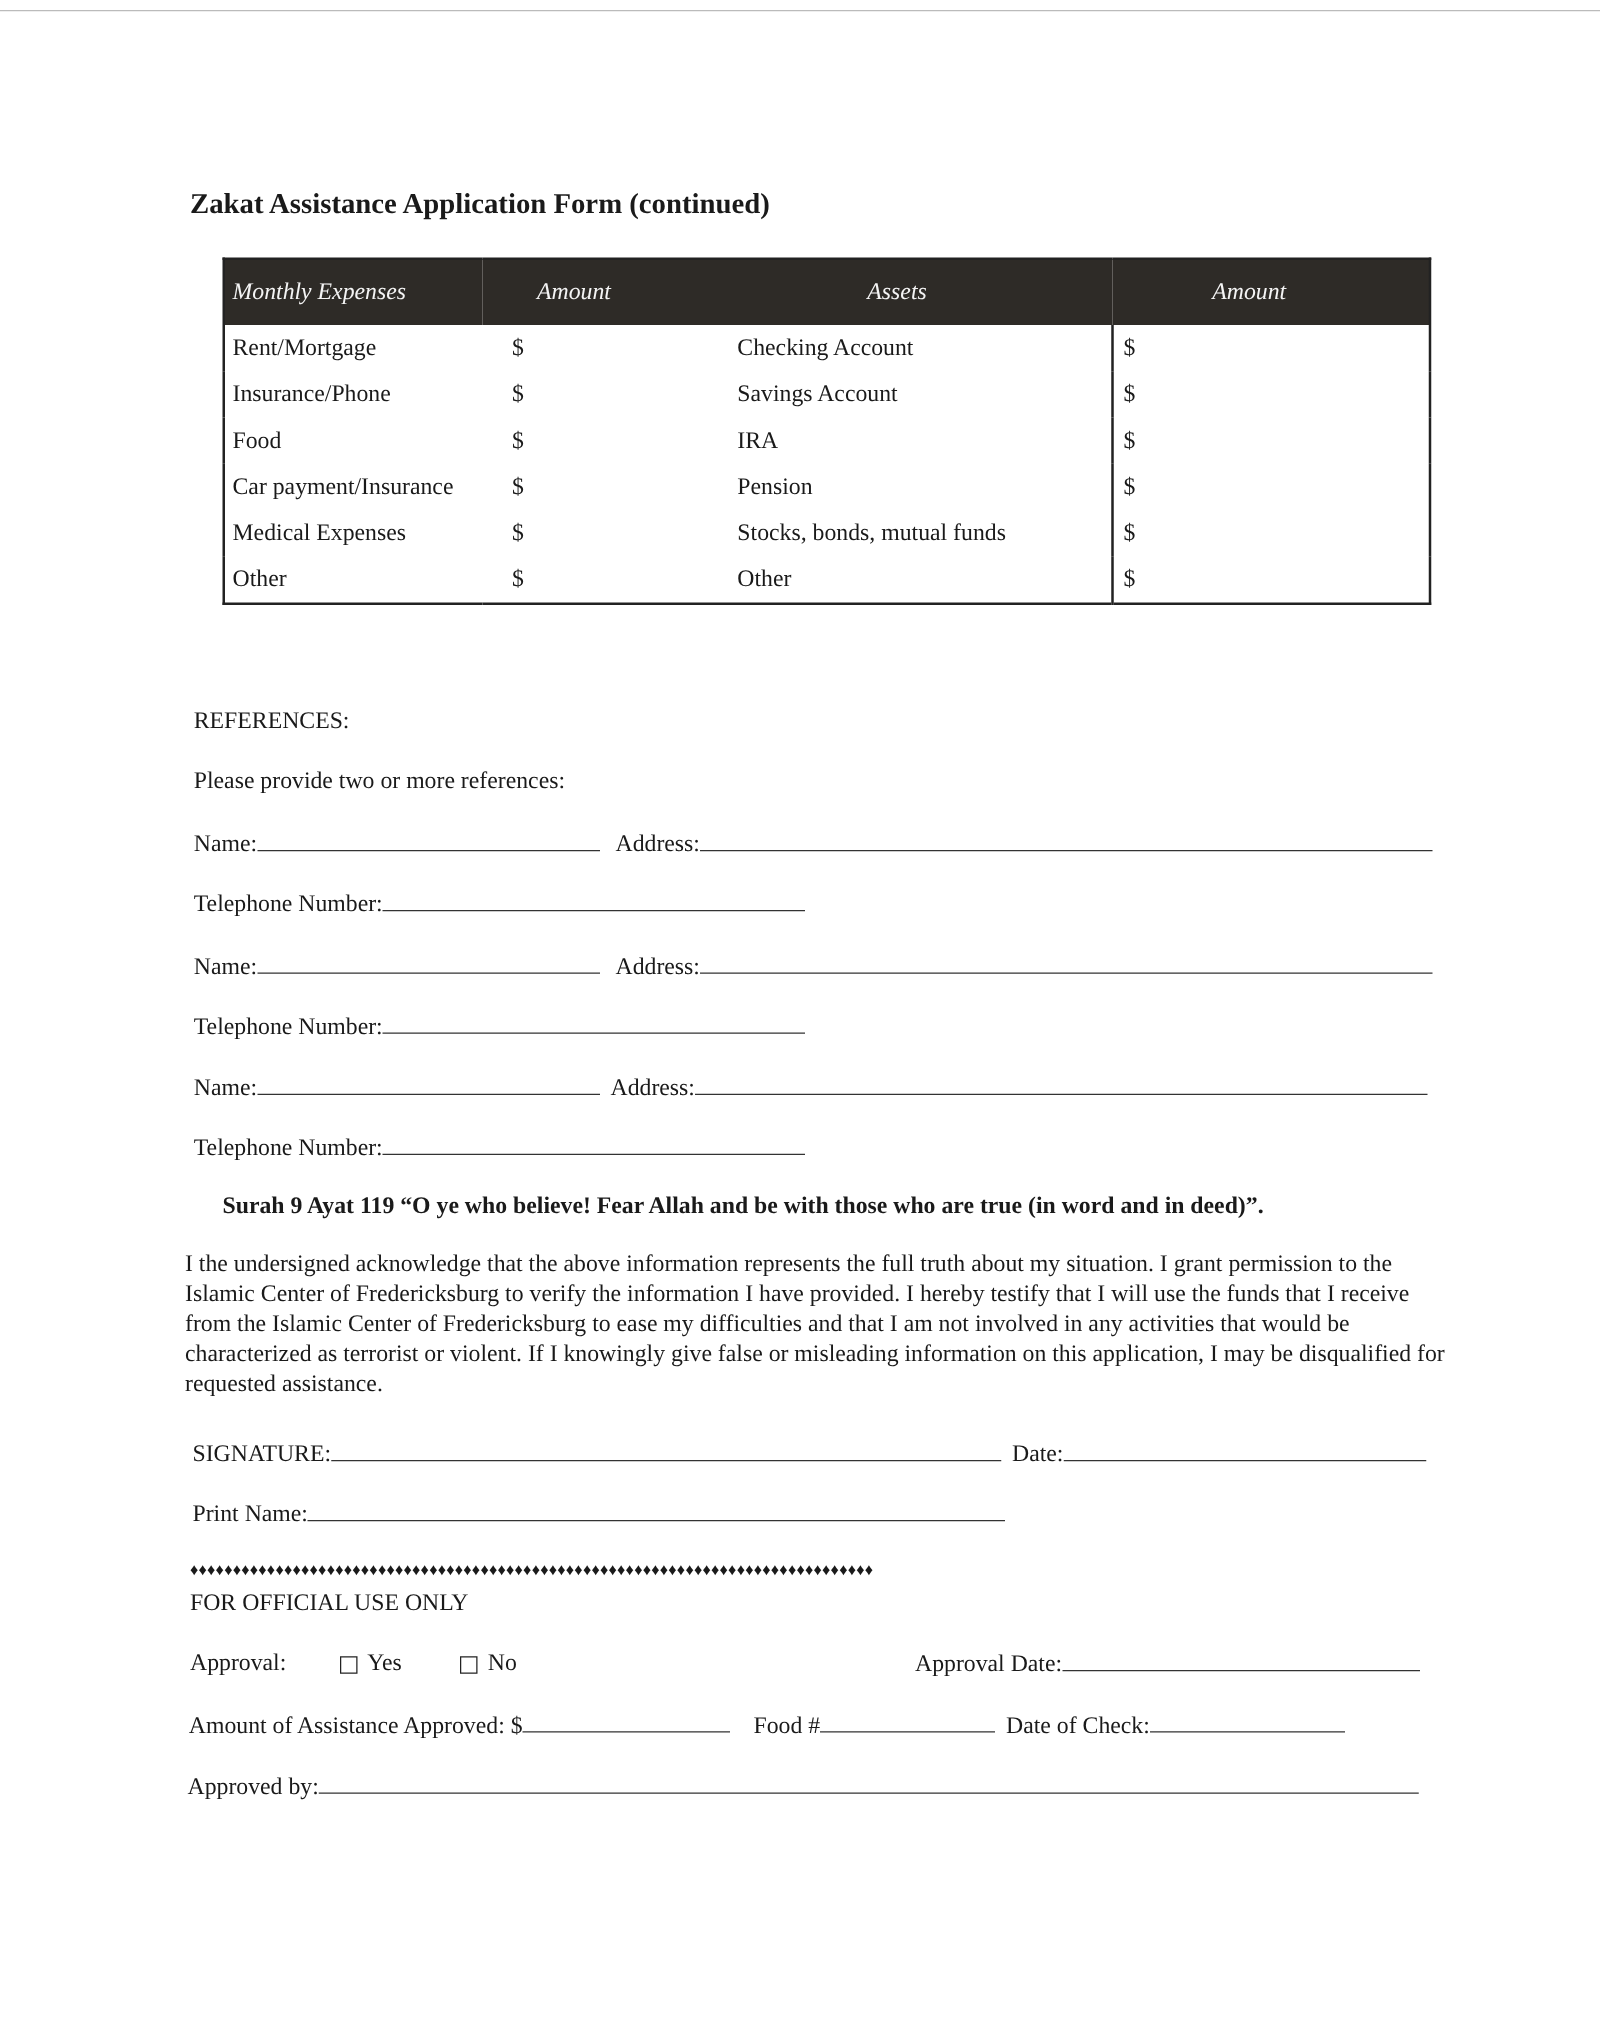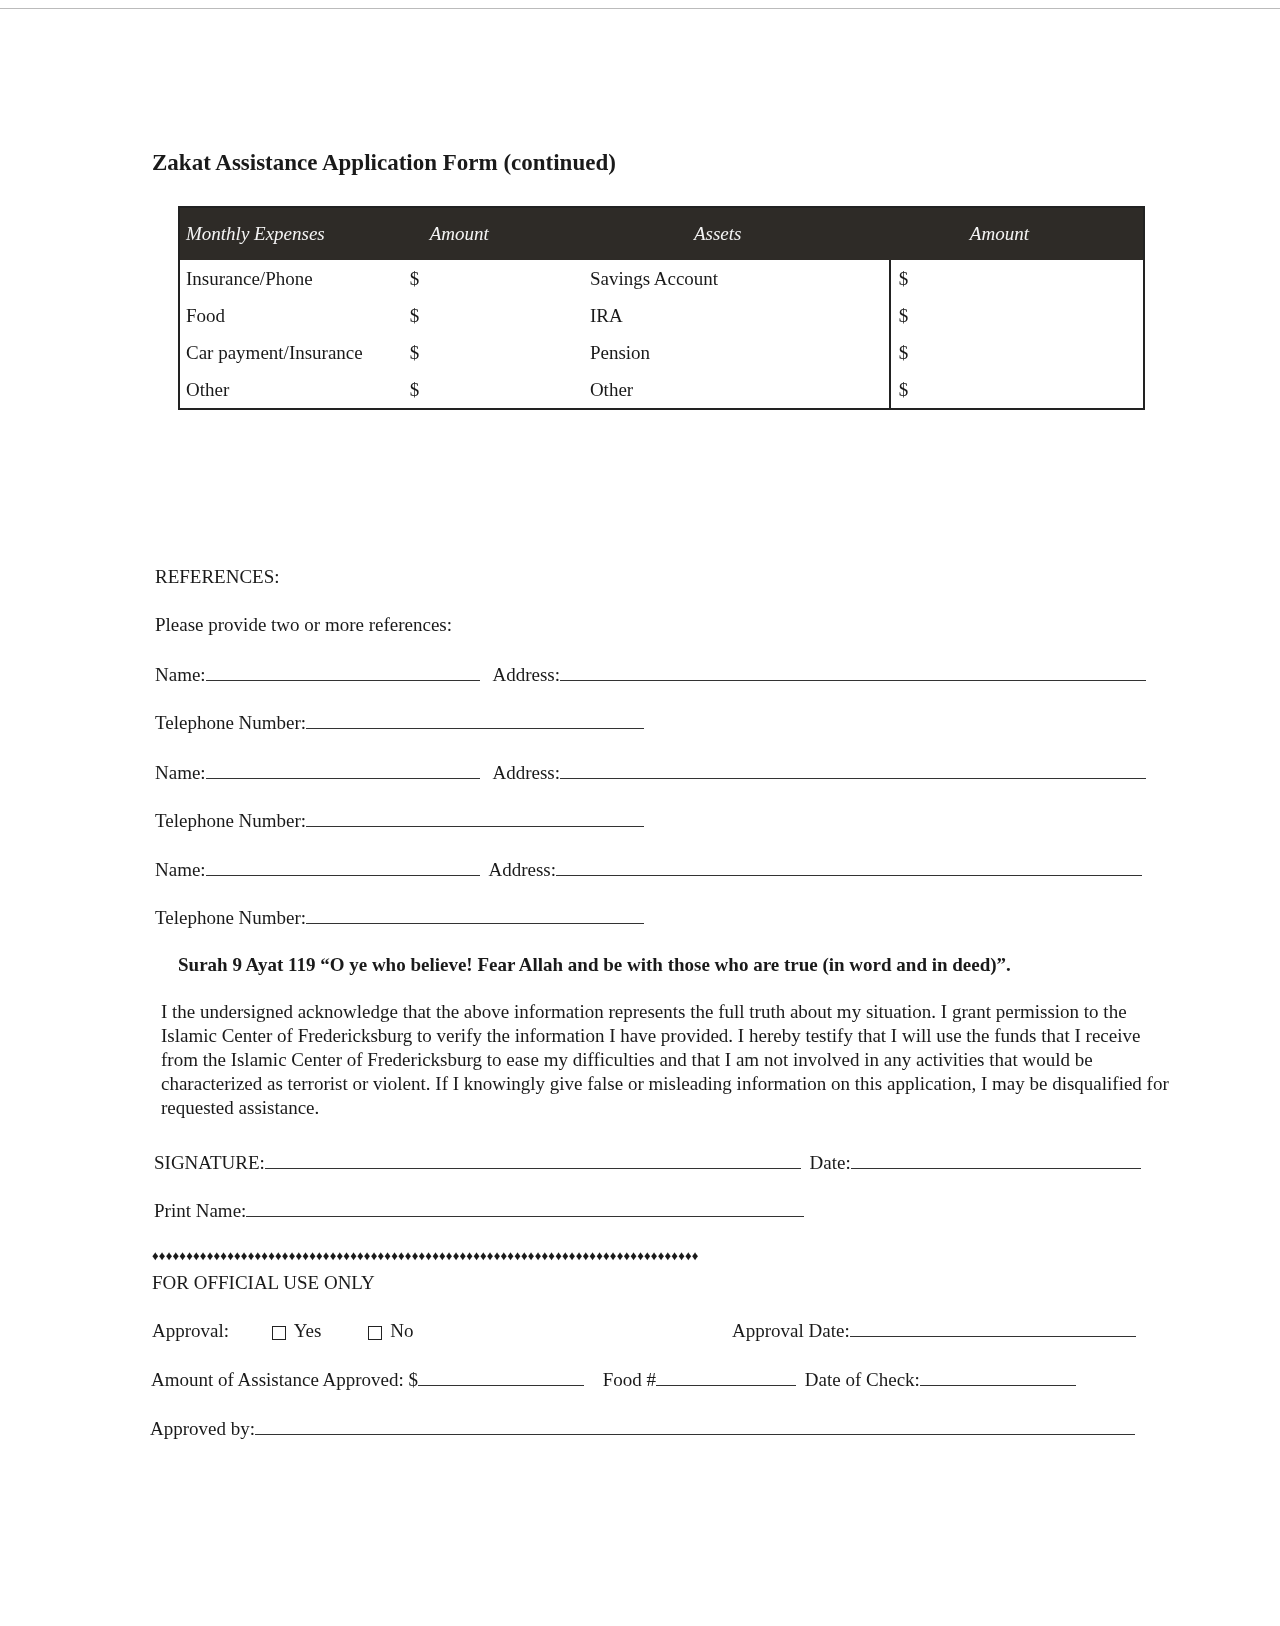--- a/index.html
+++ b/index.html
@@ -14,21 +14,21 @@
                  height:52px; font-size:19px; text-align:left; padding:0; }
   table.fin td { height:37px; padding:0; vertical-align:middle; }
   .c1 { width:232px; padding-left:6px !important; }
   .c2 { width:210px; }
   .c3 { width:283px; }
   .c4 { width:240px; border-left:2px solid #222; padding-left:8px !important; }
   tr.total td { border-top:2px solid #222; height:40px; }
   .line { display:inline-block; border-bottom:1.5px solid #333; height:18px; vertical-align:baseline; }
   .row { position:absolute; font-size:19px; white-space:nowrap; }
   .quote { left:178px; top:954px; font-size:19px; font-weight:bold; }
-  .para { left:161px; top:1000px; width:1015px; font-size:19px; line-height:24px; }
+  .para { left:148px; top:1000px; width:1015px; font-size:19px; line-height:24px; }
   .diamonds { left:152px; top:1248px; font-size:13px; letter-spacing:0.2px; }
   .checkbox { display:inline-block; width:12px; height:12px; border:1.5px solid #222; vertical-align:middle; margin-right:8px; }
 </style>
 </head>
 <body>
 
 <div class="topline"></div>
 
 <div class="abs title">Zakat Assistance Application Form (continued)</div>
 
@@ -36,35 +36,47 @@
   <thead>
     <tr>
       <th class="c1" style="padding-left:26px;">Monthly Expenses</th>
       <th class="c2" style="padding-left:44px;">Amount</th>
       <th class="c3" style="padding-left:110px;">Assets</th>
       <th class="c4" style="border-left:none;padding-left:80px !important;">Amount</th>
     </tr>
   </thead>
   <tbody>
     <tr>
+      <td class="c1">Rent/Mortgage</td>
+      <td class="c2"><span style="padding-left:24px">$</span></td>
+      <td class="c3" style="padding-left:6px">Checking Account</td>
+      <td class="c4"><span>$</span></td>
+    </tr>
+    <tr>
       <td class="c1">Insurance/Phone</td>
       <td class="c2"><span style="padding-left:24px">$</span></td>
       <td class="c3" style="padding-left:6px">Savings Account</td>
       <td class="c4"><span>$</span></td>
     </tr>
     <tr>
       <td class="c1">Food</td>
       <td class="c2"><span style="padding-left:24px">$</span></td>
       <td class="c3" style="padding-left:6px">IRA</td>
       <td class="c4"><span>$</span></td>
     </tr>
     <tr>
       <td class="c1">Car payment/Insurance</td>
       <td class="c2"><span style="padding-left:24px">$</span></td>
       <td class="c3" style="padding-left:6px">Pension</td>
+      <td class="c4"><span>$</span></td>
+    </tr>
+    <tr>
+      <td class="c1">Medical Expenses</td>
+      <td class="c2"><span style="padding-left:24px">$</span></td>
+      <td class="c3" style="padding-left:6px">Stocks, bonds, mutual funds</td>
       <td class="c4"><span>$</span></td>
     </tr>
     <tr>
       <td class="c1">Other</td>
       <td class="c2"><span style="padding-left:24px">$</span></td>
       <td class="c3" style="padding-left:6px">Other</td>
       <td class="c4"><span>$</span></td>
     </tr>
   </tbody>
 </table>

